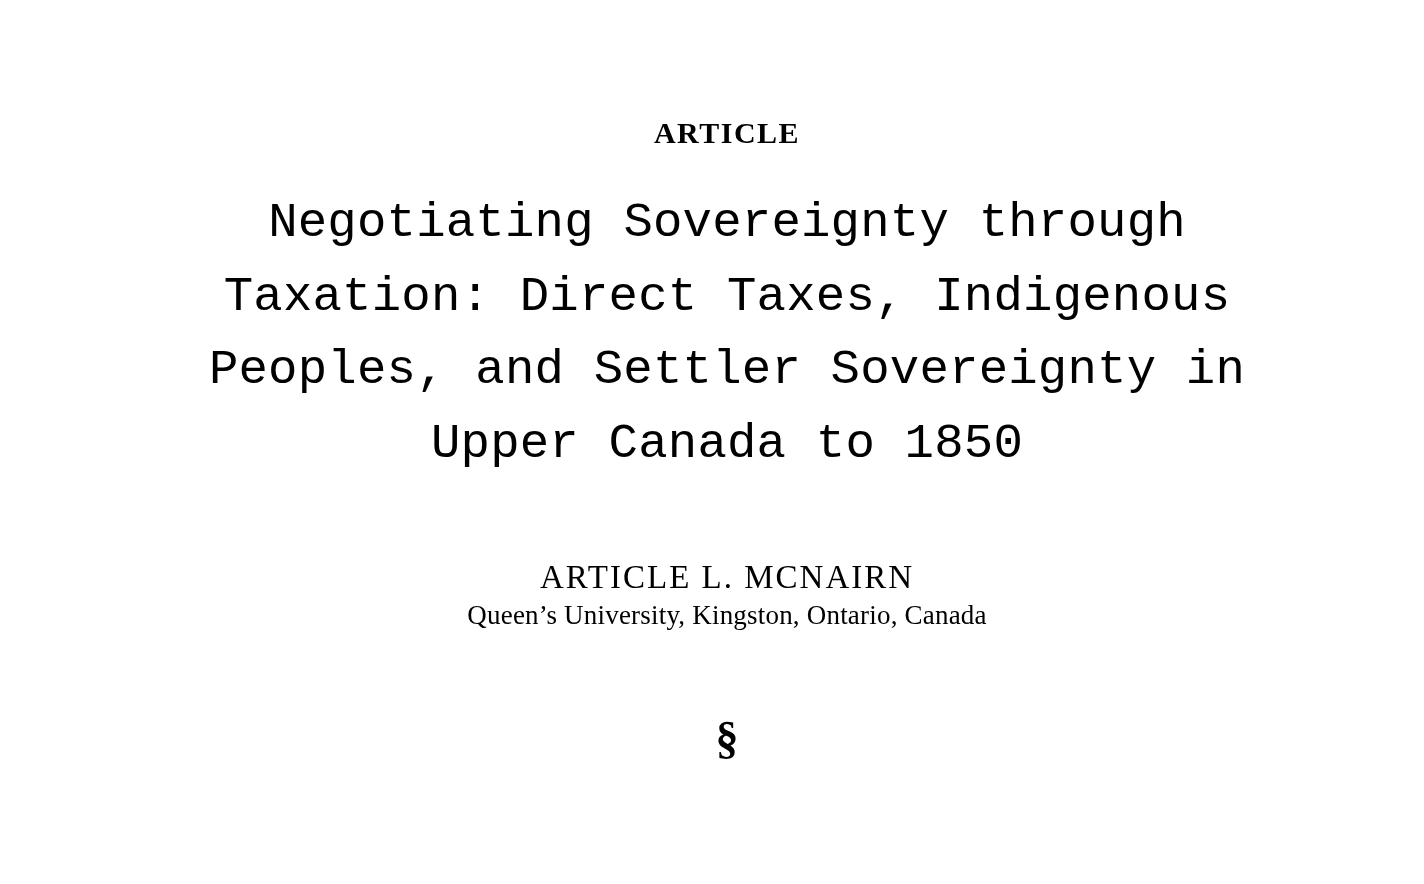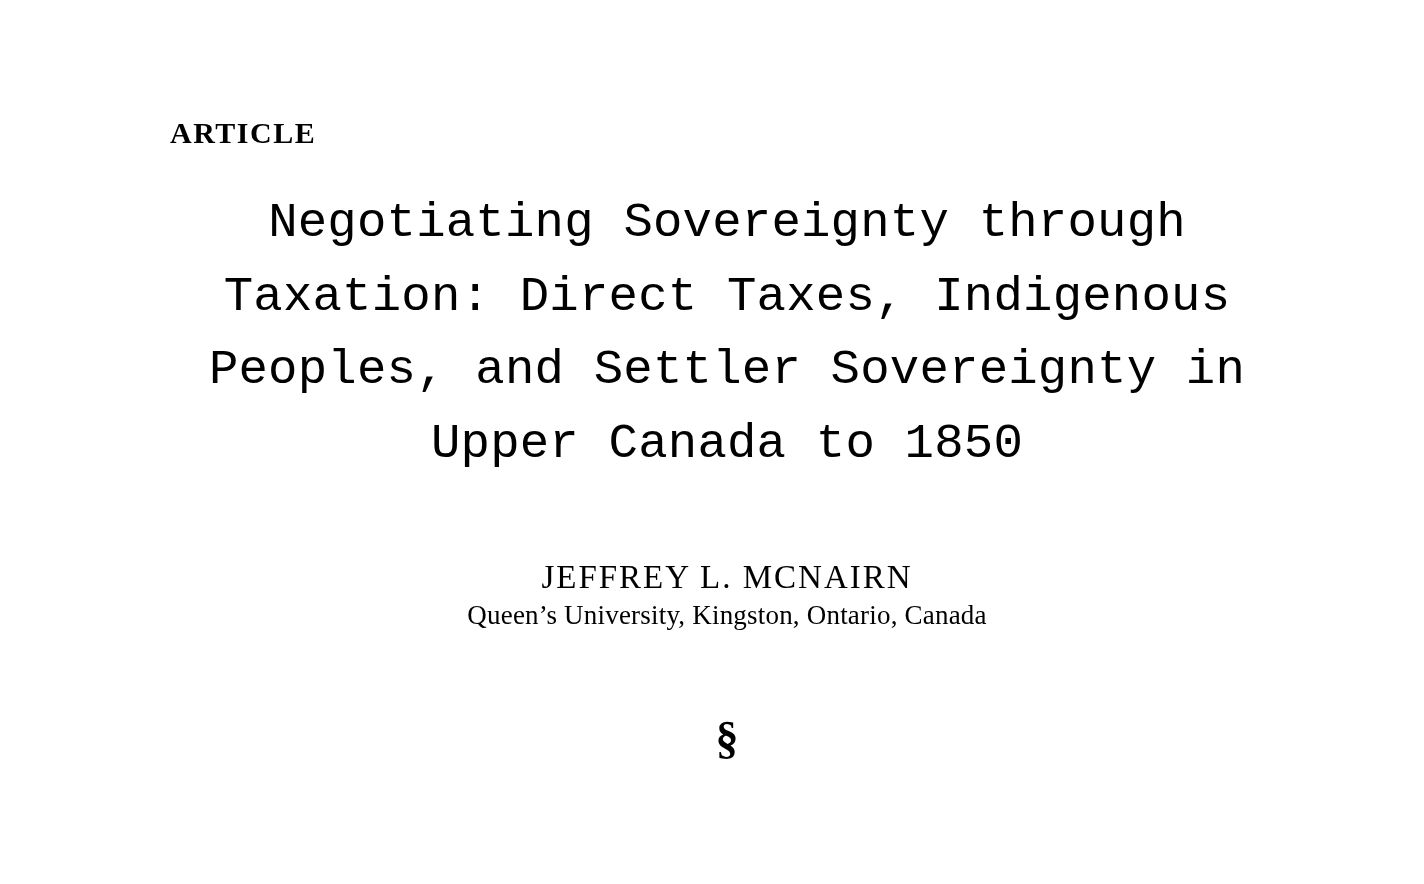--- a/index.html
+++ b/index.html
@@ -21,20 +21,21 @@
     background: #ffffff;
   }
   .content {
     position: absolute;
     left: 170px;
     top: 0;
     width: 1114px;
     height: 884px;
   }
   .article-label {
+    text-align: center;
     font-family: "Liberation Serif", serif;
     font-weight: bold;
     font-size: 30px;
     letter-spacing: 1.5px;
     margin-top: 115px;
     line-height: 1.2;
   }
   .title {
     text-align: center;
     font-family: Liberation Mono, monospace;
@@ -85,21 +86,21 @@
 </head>
 <body>
 
 <div class="page">
   <div class="content">
 
     <div class="article-label">ARTICLE</div>
 
     <h1 class="title">Negotiating Sovereignty through Taxation: Direct Taxes, Indigenous Peoples, and Settler Sovereignty in Upper Canada to 1850</h1>
 
-    <div class="author">JEFFREY L. MCNAIRN</div>
+    <div class="author">ARTICLE L. MCNAIRN</div>
 
     <div class="affiliation">Queen’s University, Kingston, Ontario, Canada</div>
 
     <div class="ornament">§</div>
 
 
   </div>
 </div>
 
 </body></html>

